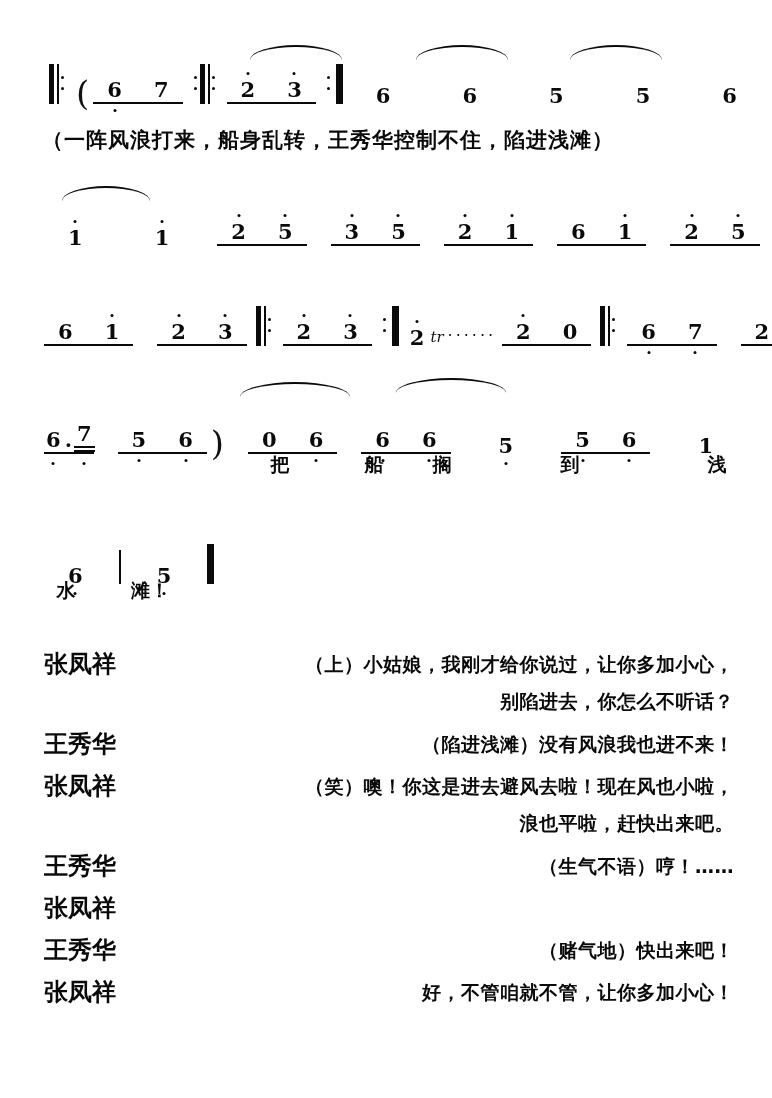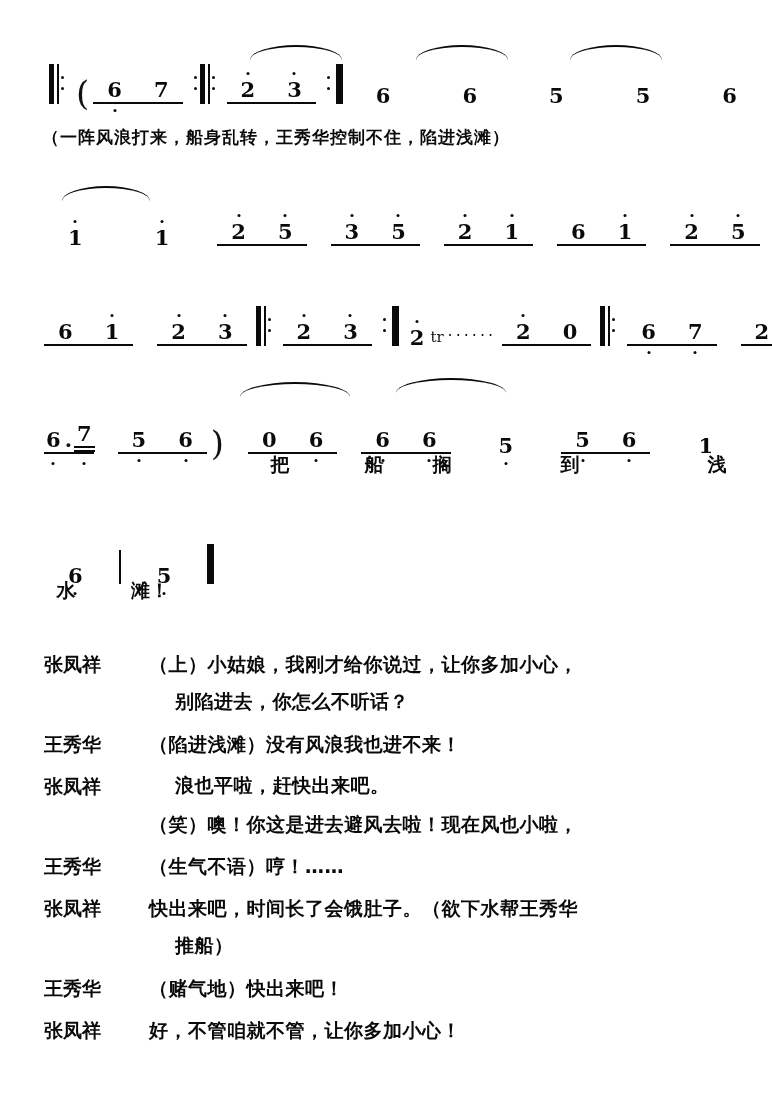--- a/index.html
+++ b/index.html
@@ -165,20 +165,21 @@
     font-size: 34px;
     line-height: 26px;
     font-weight: normal;
     padding: 0 2px 0 2px;
   }
 
   
   .tremolo {
     font-family: "DejaVu Serif", "Liberation Serif", serif;
     font-size: 15px;
+    font-style: italic;
     padding: 0 2px 2px 2px;
   }
   .dotline {
     letter-spacing: 3px;
     font-size: 16px;
     line-height: 16px;
     padding: 0 4px 4px 2px;
   }
 
   
@@ -204,21 +205,21 @@
     transform: translateX(-50%);
   }
 
   
   .stage-dir {
     position: absolute;
     left: 42px;
     width: 700px;
     font-family: Liberation Sans, sans-serif;
     font-weight: bold;
-    font-size: 17px;
+    font-size: 21px;
     letter-spacing: 1px;
     color: #0a0a0a;
     white-space: nowrap;
   }
 
   
   .dialogue {
     position: absolute;
     left: 44px;
     top: 645px;
@@ -226,36 +227,37 @@
   }
   .d-row {
     display: flex;
     align-items: flex-start;
     margin-bottom: 4px;
   }
   .d-speaker {
     flex: 0 0 105px;
     font-family: "DejaVu Sans", "Liberation Sans", sans-serif;
     font-weight: bold;
-    font-size: 19px;
+    font-size: 24px;
     line-height: 38px;
     color: #0a0a0a;
     white-space: nowrap;
   }
   .d-lines {
     flex: 1 1 auto;
   }
   .d-line {
     font-family: "DejaVu Sans", "Liberation Sans", sans-serif;
     font-weight: bold;
     font-size: 19px;
     line-height: 38px;
     letter-spacing: 0.5px;
     color: #0a0a0a;
     white-space: nowrap;
+    text-align: right;
   }
   .d-line.indent { padding-left: 26px; font-family: Liberation Serif, serif; }
 </style>
 </head>
 <body>
 
 <div class="page">
 
   <div class="staff" style="top:48px;">
 
@@ -507,38 +509,34 @@
     <div class="d-row">
       <div class="d-speaker">王秀华</div>
       <div class="d-lines">
         <div class="d-line">（陷进浅滩）没有风浪我也进不来！</div>
       </div>
     </div>
 
     <div class="d-row">
       <div class="d-speaker">张凤祥</div>
       <div class="d-lines">
+        <div class="d-line">（笑）噢！你这是进去避风去啦！现在风也小啦，</div>
         <div class="d-line indent">浪也平啦，赶快出来吧。</div>
-        <div class="d-line">（笑）噢！你这是进去避风去啦！现在风也小啦，</div>
       </div>
     </div>
 
     <div class="d-row">
       <div class="d-speaker">王秀华</div>
       <div class="d-lines">
         <div class="d-line">（生气不语）哼！……</div>
       </div>
     </div>
 
     <div class="d-row">
       <div class="d-speaker">张凤祥</div>
-      <div class="d-lines">
-        <div class="d-line">快出来吧，时间长了会饿肚子。（欲下水帮王秀华</div>
-        <div class="d-line indent">推船）</div>
-      </div>
     </div>
 
     <div class="d-row">
       <div class="d-speaker">王秀华</div>
       <div class="d-lines">
         <div class="d-line">（赌气地）快出来吧！</div>
       </div>
     </div>
 
     <div class="d-row">

